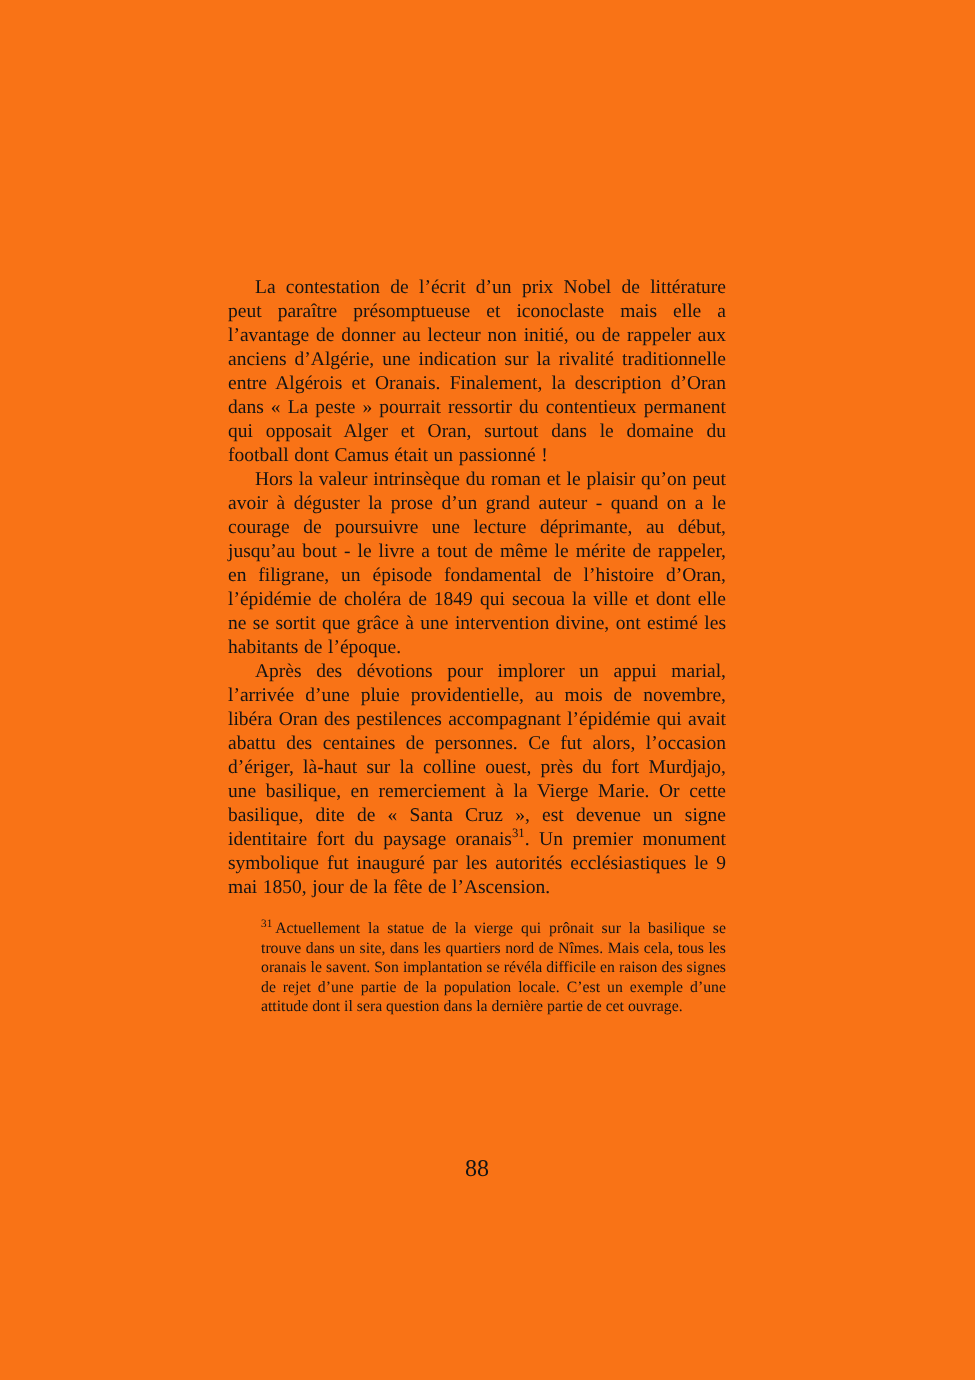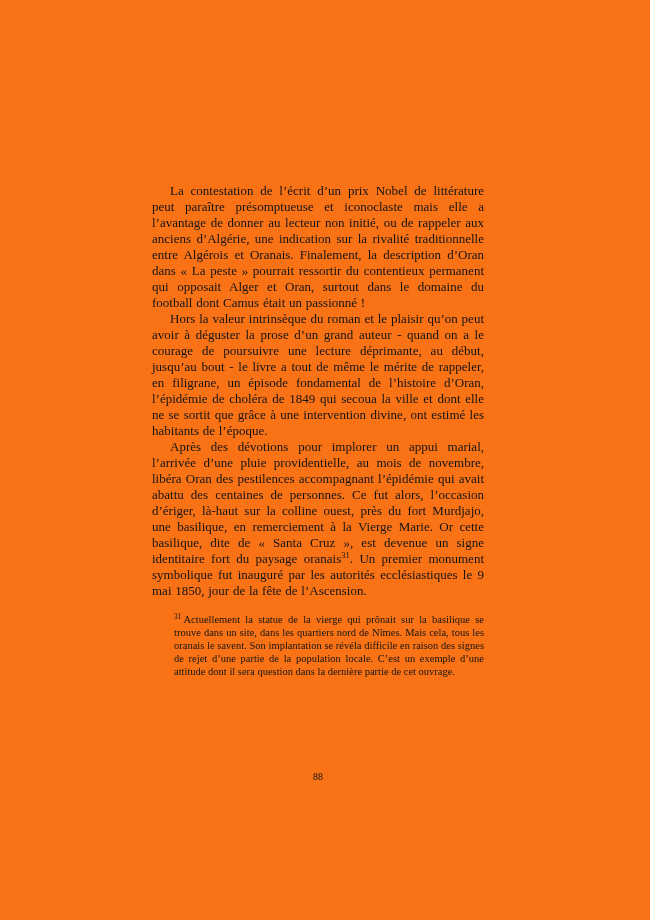--- a/index.html
+++ b/index.html
@@ -47,21 +47,21 @@
     line-height: 0;
     vertical-align: super;
     margin-right: 2px;
   }
   .page-number {
     position: absolute;
     left: 152px;
     top: 771px;
     width: 332px;
     text-align: center;
-    font-size: 10px;
+    font-size: 16px;
   }
 </style>
 </head>
 <body>
 
 <div class="page">
   <div class="text-block">
 
     <p class="body-para">La contestation de l’écrit d’un prix Nobel de littérature peut paraître présomptueuse et iconoclaste mais elle a l’avantage de donner au lecteur non initié, ou de rappeler aux anciens d’Algérie, une indication sur la rivalité traditionnelle entre Algérois et Oranais. Finalement, la description d’Oran dans « La peste » pourrait ressortir du contentieux permanent qui opposait Alger et Oran, surtout dans le domaine du football dont Camus était un passionné !</p>
 

